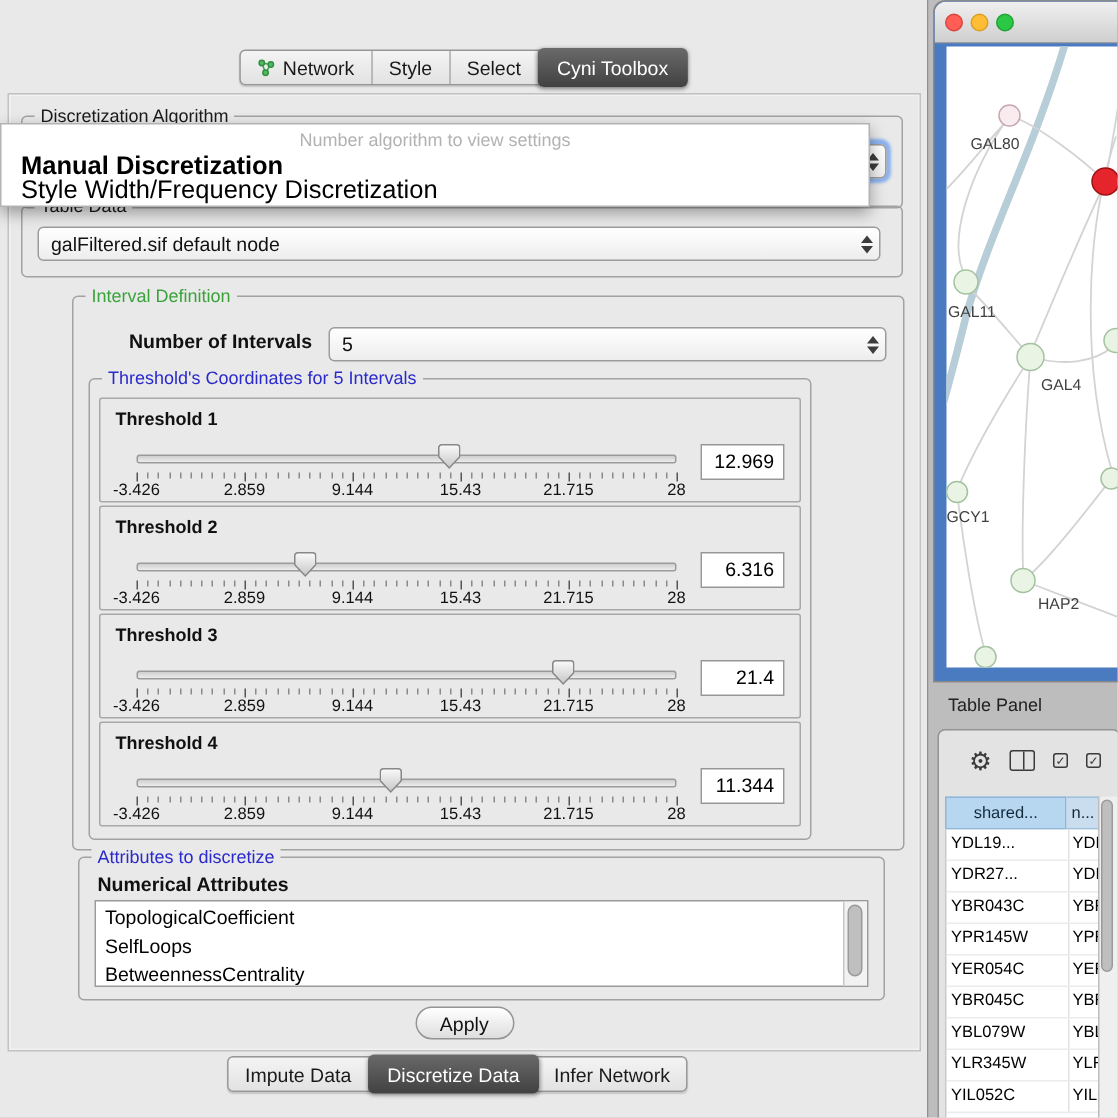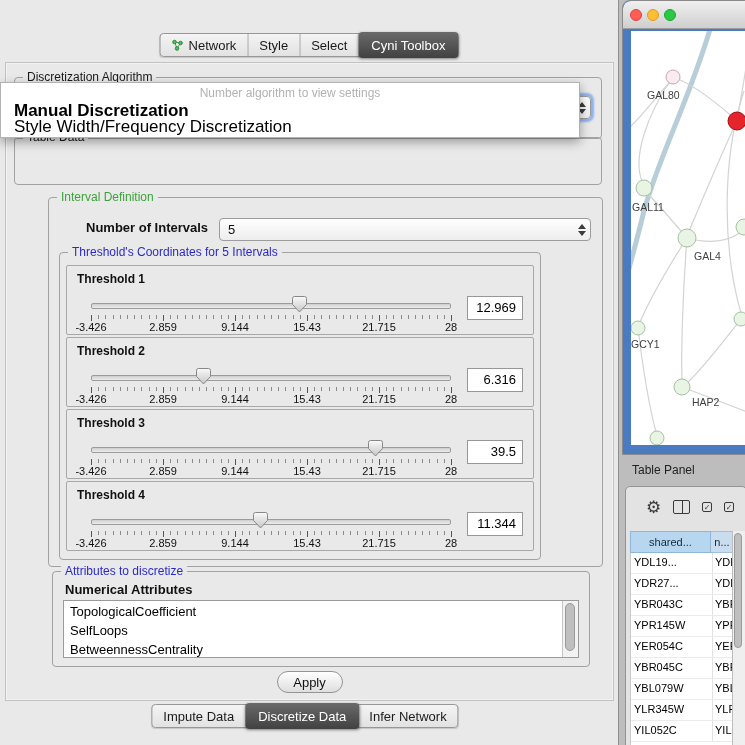--- a/index.html
+++ b/index.html
@@ -160,20 +160,27 @@
         <span class="val"></span>
         <span class="stepper">
             <span class="arr-up"></span>
             <span class="arr-dn"></span>
           </span>
       </div>
     </div>
 
     <div id="tabledata-group" class="group">
       <div class="group-title">Table Data</div>
+      <div id="tabledata-combo" class="combobox">
+        <span class="val">galFiltered.sif default node</span>
+        <span class="stepper">
+            <span class="arr-up"></span>
+            <span class="arr-dn"></span>
+          </span>
+      </div>
     </div>
 
     <div id="interval-group" class="group">
       <div class="group-title green">Interval Definition</div>
       <span id="nint-label">Number of Intervals</span>
       <div id="nint-combo" class="combobox">
         <span class="val">5</span>
         <span class="stepper">
             <span class="arr-up"></span>
             <span class="arr-dn"></span>
@@ -380,21 +387,21 @@
                 <div class="tick" style="left: 96%;"></div>
                 <div class="tick" style="left: 98%;"></div>
                 <div class="tick major" style="left: 100%;"></div>
                 <span class="scale-num" style="left: 0%;">-3.426</span>
                 <span class="scale-num" style="left: 20%;">2.859</span>
                 <span class="scale-num" style="left: 40%;">9.144</span>
                 <span class="scale-num" style="left: 60%;">15.43</span>
                 <span class="scale-num" style="left: 80%;">21.715</span>
                 <span class="scale-num" style="left: 100%;">28</span>
               </div>
-              <div class="value-box">39.5</div>
+              <div class="value-box">21.4</div>
             </div>
             <div class="th-panel" style="top: 228px;">
               <div class="th-label">Threshold 4</div>
               <div class="slider">
                 <div class="track"></div>
                 <div class="thumb" style="left: calc(47% - 7px);"><svg viewBox="0 0 15 17" width="15" height="17">
                     <path d="M2.5,0.5 h10 a2,2 0 0 1 2,2 v6 L7.5,16 L0.5,8.5 v-6 a2,2 0 0 1 2,-2 z" fill="url(#thumbGrad)" stroke="#878787"></path>
                   </svg></div>
               </div>
               <div class="scale">

